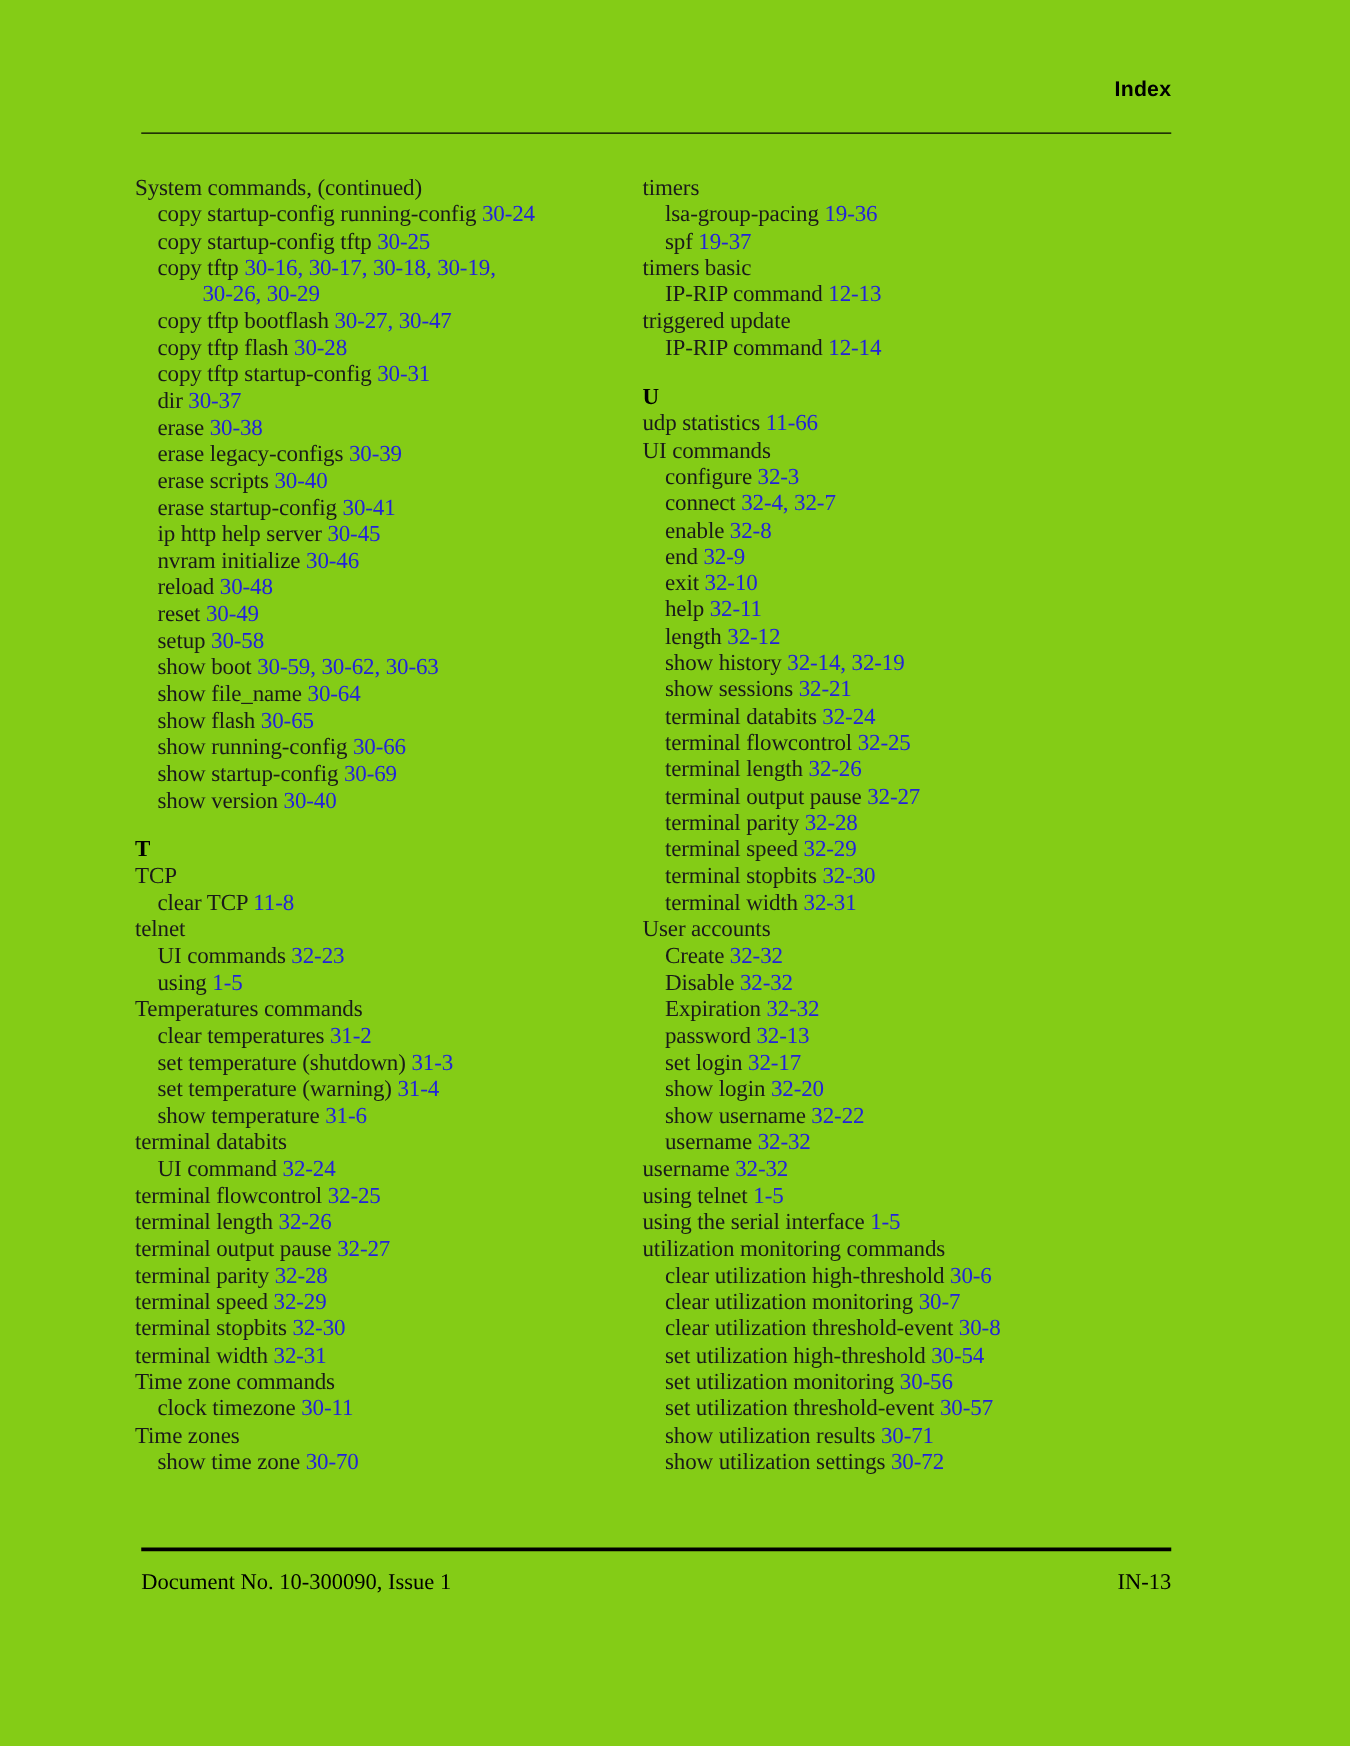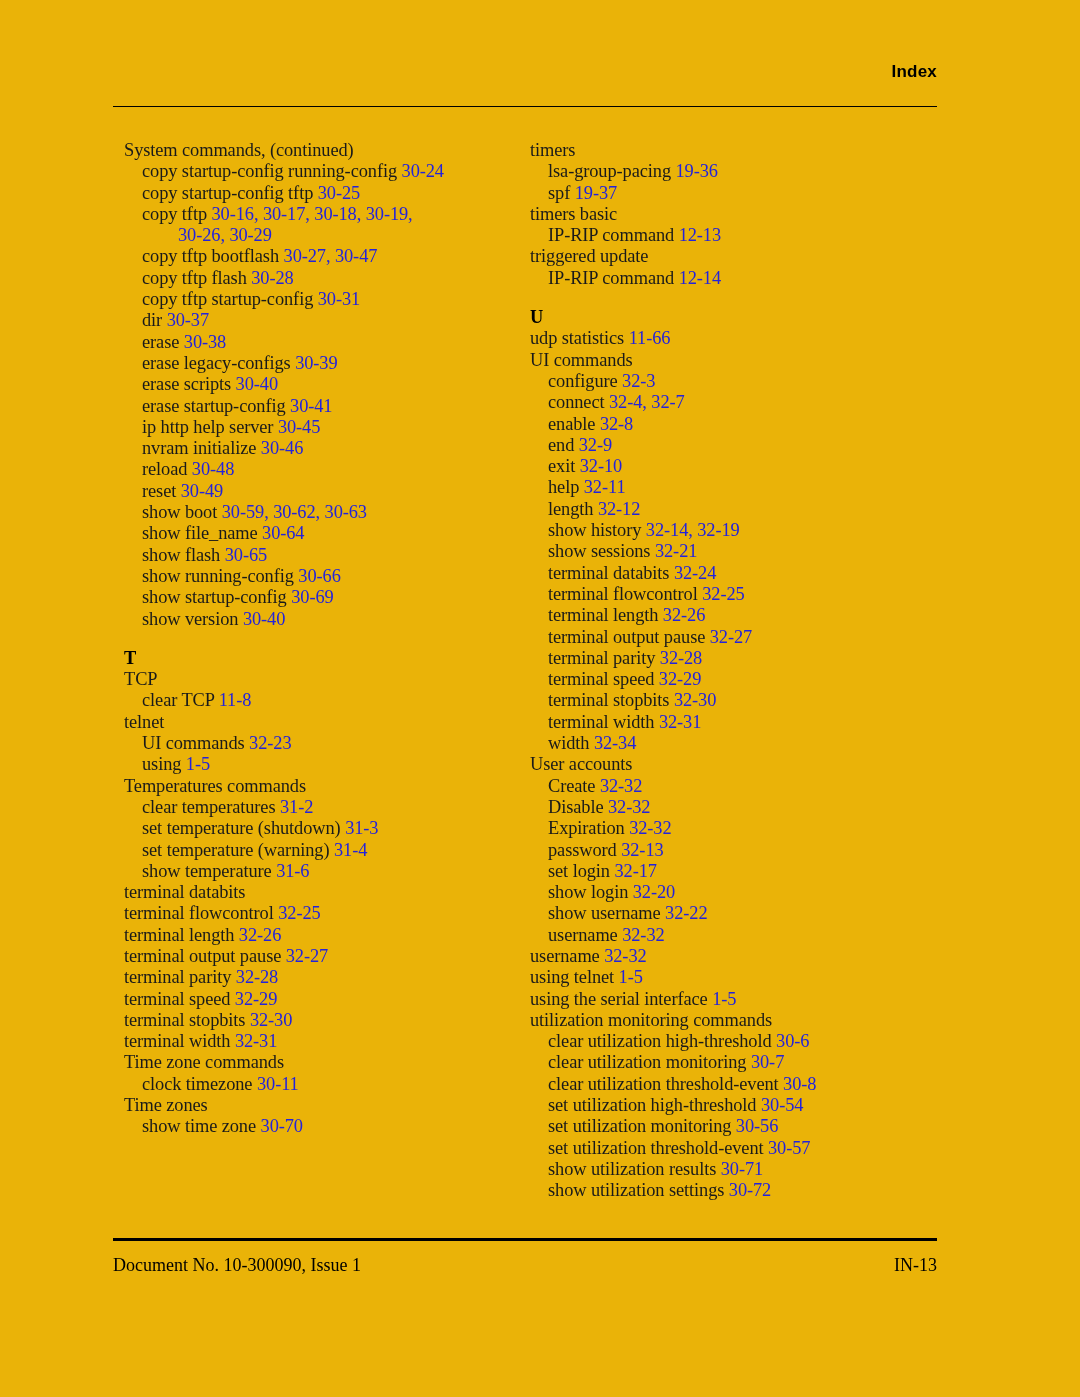--- a/index.html
+++ b/index.html
@@ -4,21 +4,21 @@
 <style>
   html, body {
     margin: 0;
     padding: 0;
     background: #ffffff;
   }
   .page {
     position: relative;
     width: 1080px;
     height: 1397px;
-    background: #eab308;
+    background: #84cc16;
     font-family: "Liberation Serif", "DejaVu Serif", serif;
     overflow: hidden;
   }
 
   
   .header {
     position: absolute;
     left: 113px;
     top: 62px;
     width: 824px;
@@ -39,21 +39,21 @@
     left: 0;
     top: 44px;
     width: 824px;
     height: 1px;
     background: #000000;
   }
 
   
   .columns {
     position: absolute;
-    left: 113px;
+    left: 97px;
     top: 140px;
     width: 830px;
     height: 1090px;
   }
   .col {
     position: absolute;
     top: 0;
     width: 400px;
   }
   .col-left  { left: 11px; }
@@ -134,38 +134,40 @@
         <div class="entry lvl1"><span>copy tftp startup-config</span> <span class="pg">30-31</span></div>
         <div class="entry lvl1"><span>dir</span> <span class="pg">30-37</span></div>
         <div class="entry lvl1"><span>erase</span> <span class="pg">30-38</span></div>
         <div class="entry lvl1"><span>erase legacy-configs</span> <span class="pg">30-39</span></div>
         <div class="entry lvl1"><span>erase scripts</span> <span class="pg">30-40</span></div>
         <div class="entry lvl1"><span>erase startup-config</span> <span class="pg">30-41</span></div>
         <div class="entry lvl1"><span>ip http help server</span> <span class="pg">30-45</span></div>
         <div class="entry lvl1"><span>nvram initialize</span> <span class="pg">30-46</span></div>
         <div class="entry lvl1"><span>reload</span> <span class="pg">30-48</span></div>
         <div class="entry lvl1"><span>reset</span> <span class="pg">30-49</span></div>
+        <div class="entry lvl1"><span>setup</span> <span class="pg">30-58</span></div>
         <div class="entry lvl1"><span>show boot</span> <span class="pg">30-59, 30-62, 30-63</span></div>
         <div class="entry lvl1"><span>show file_name</span> <span class="pg">30-64</span></div>
         <div class="entry lvl1"><span>show flash</span> <span class="pg">30-65</span></div>
         <div class="entry lvl1"><span>show running-config</span> <span class="pg">30-66</span></div>
         <div class="entry lvl1"><span>show startup-config</span> <span class="pg">30-69</span></div>
         <div class="entry lvl1"><span>show version</span> <span class="pg">30-40</span></div>
         <div class="section-letter">T</div>
         <div class="entry lvl0"><span>TCP</span></div>
         <div class="entry lvl1"><span>clear TCP</span> <span class="pg">11-8</span></div>
         <div class="entry lvl0"><span>telnet</span></div>
         <div class="entry lvl1"><span>UI commands</span> <span class="pg">32-23</span></div>
         <div class="entry lvl1"><span>using</span> <span class="pg">1-5</span></div>
         <div class="entry lvl0"><span>Temperatures commands</span></div>
         <div class="entry lvl1"><span>clear temperatures</span> <span class="pg">31-2</span></div>
         <div class="entry lvl1"><span>set temperature (shutdown)</span> <span class="pg">31-3</span></div>
         <div class="entry lvl1"><span>set temperature (warning)</span> <span class="pg">31-4</span></div>
         <div class="entry lvl1"><span>show temperature</span> <span class="pg">31-6</span></div>
         <div class="entry lvl0"><span>terminal databits</span></div>
+        <div class="entry lvl1"><span>UI command</span> <span class="pg">32-24</span></div>
         <div class="entry lvl0"><span>terminal flowcontrol</span> <span class="pg">32-25</span></div>
         <div class="entry lvl0"><span>terminal length</span> <span class="pg">32-26</span></div>
         <div class="entry lvl0"><span>terminal output pause</span> <span class="pg">32-27</span></div>
         <div class="entry lvl0"><span>terminal parity</span> <span class="pg">32-28</span></div>
         <div class="entry lvl0"><span>terminal speed</span> <span class="pg">32-29</span></div>
         <div class="entry lvl0"><span>terminal stopbits</span> <span class="pg">32-30</span></div>
         <div class="entry lvl0"><span>terminal width</span> <span class="pg">32-31</span></div>
         <div class="entry lvl0"><span>Time zone commands</span></div>
         <div class="entry lvl1"><span>clock timezone</span> <span class="pg">30-11</span></div>
         <div class="entry lvl0"><span>Time zones</span></div>
@@ -192,21 +194,20 @@
         <div class="entry lvl1"><span>show history</span> <span class="pg">32-14, 32-19</span></div>
         <div class="entry lvl1"><span>show sessions</span> <span class="pg">32-21</span></div>
         <div class="entry lvl1"><span>terminal databits</span> <span class="pg">32-24</span></div>
         <div class="entry lvl1"><span>terminal flowcontrol</span> <span class="pg">32-25</span></div>
         <div class="entry lvl1"><span>terminal length</span> <span class="pg">32-26</span></div>
         <div class="entry lvl1"><span>terminal output pause</span> <span class="pg">32-27</span></div>
         <div class="entry lvl1"><span>terminal parity</span> <span class="pg">32-28</span></div>
         <div class="entry lvl1"><span>terminal speed</span> <span class="pg">32-29</span></div>
         <div class="entry lvl1"><span>terminal stopbits</span> <span class="pg">32-30</span></div>
         <div class="entry lvl1"><span>terminal width</span> <span class="pg">32-31</span></div>
-        <div class="entry lvl1"><span>width</span> <span class="pg">32-34</span></div>
         <div class="entry lvl0"><span>User accounts</span></div>
         <div class="entry lvl1"><span>Create</span> <span class="pg">32-32</span></div>
         <div class="entry lvl1"><span>Disable</span> <span class="pg">32-32</span></div>
         <div class="entry lvl1"><span>Expiration</span> <span class="pg">32-32</span></div>
         <div class="entry lvl1"><span>password</span> <span class="pg">32-13</span></div>
         <div class="entry lvl1"><span>set login</span> <span class="pg">32-17</span></div>
         <div class="entry lvl1"><span>show login</span> <span class="pg">32-20</span></div>
         <div class="entry lvl1"><span>show username</span> <span class="pg">32-22</span></div>
         <div class="entry lvl1"><span>username</span> <span class="pg">32-32</span></div>
         <div class="entry lvl0"><span>username</span> <span class="pg">32-32</span></div>

